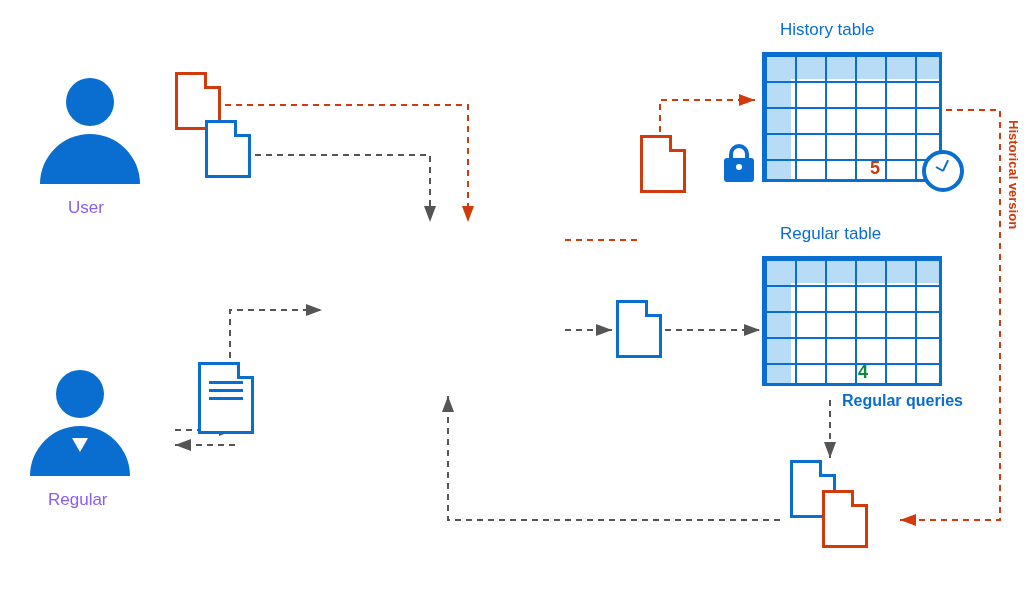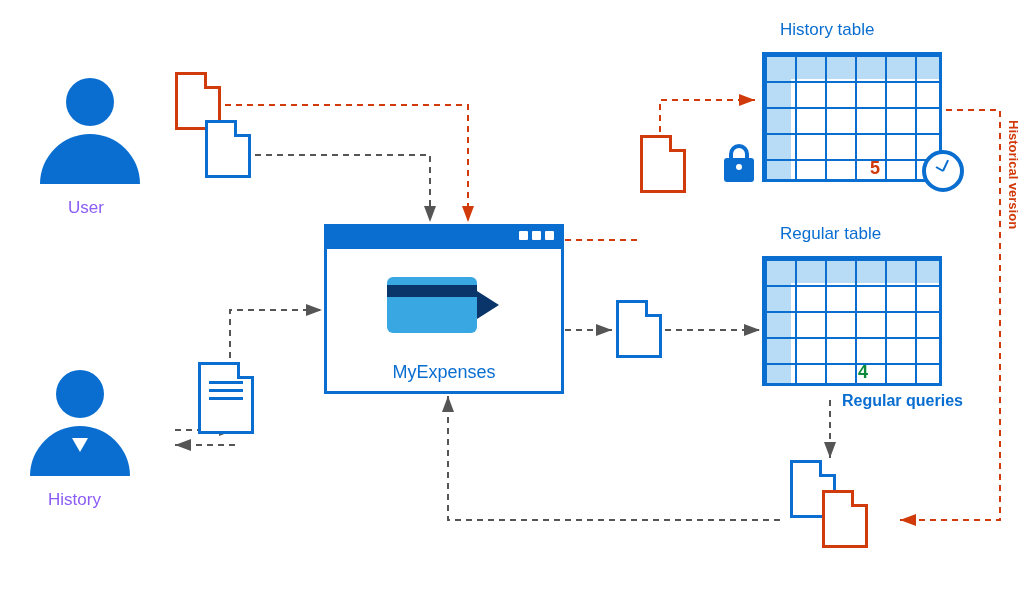--- a/index.html
+++ b/index.html
@@ -88,36 +88,24 @@
 </div>
 <div class="label dark" style="left:68px; top:198px;">User</div>
 
 <div class="doc orange" style="left:175px; top:72px;"></div>
 <div class="doc" style="left:205px; top:120px;"></div>
 
 <div class="person manager" style="left:30px; top:370px;">
   <div class="head"></div>
       <div class="body"></div>
 </div>
-<div class="label dark" style="left:48px; top:490px;">History</div>
+<div class="label dark" style="left:48px; top:490px;">Regular</div>
 
 <div class="doc lines" style="left:198px; top:362px; width:56px; height:72px;"></div>
 
-<div class="appwin" style="left:324px; top:224px;">
-  <div class="titlebar">
-        <div class="btns">
-          <span></span>
-          <span></span>
-          <span></span>
-        </div>
-      </div>
-  <div class="card"></div>
-  <div class="arrow"></div>
-  <div class="caption">MyExpenses</div>
-</div>
 
 <div class="doc orange" style="left:640px; top:135px;"></div>
 
 <div class="doc" style="left:616px; top:300px;"></div>
 
 <div class="label" style="left:780px; top:20px;">History table</div>
 <div class="grid" style="left:762px; top:52px;">
   <div class="col0"></div>
       <div class="hdr"></div>
       <div class="cells"></div>

